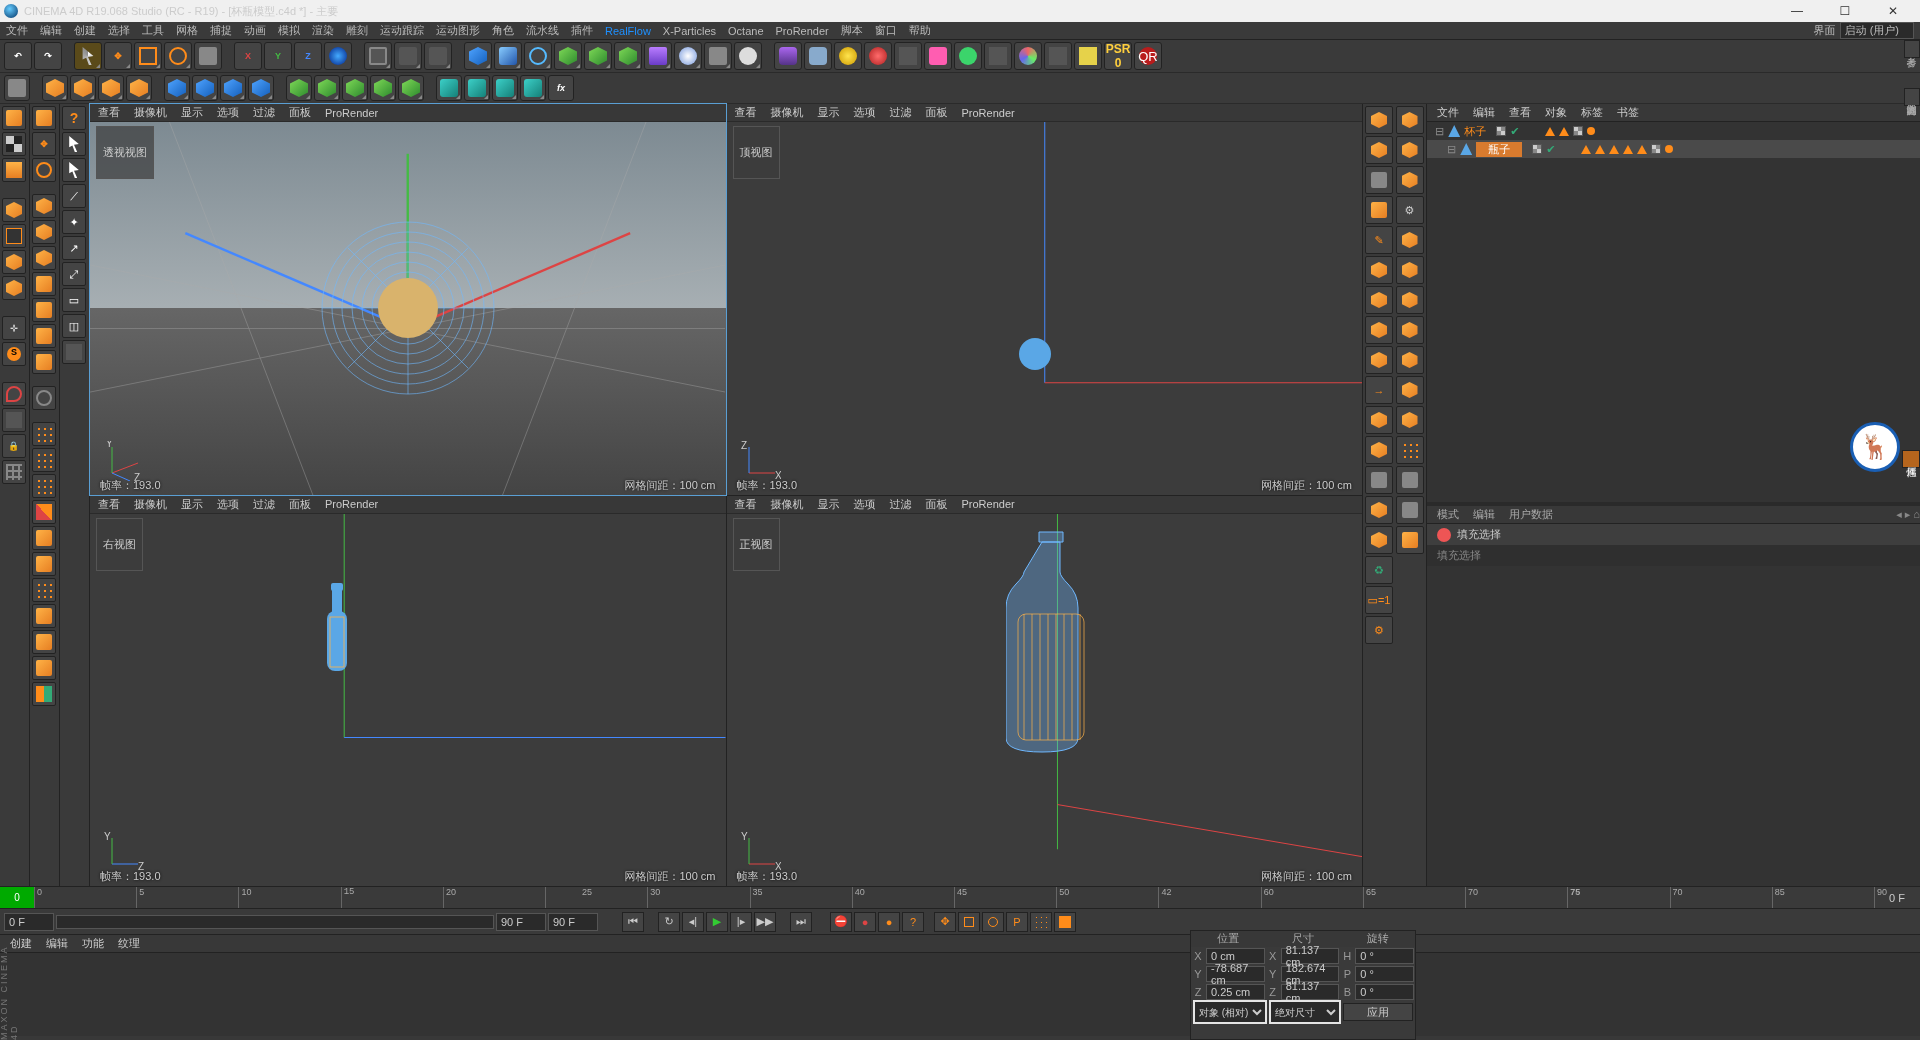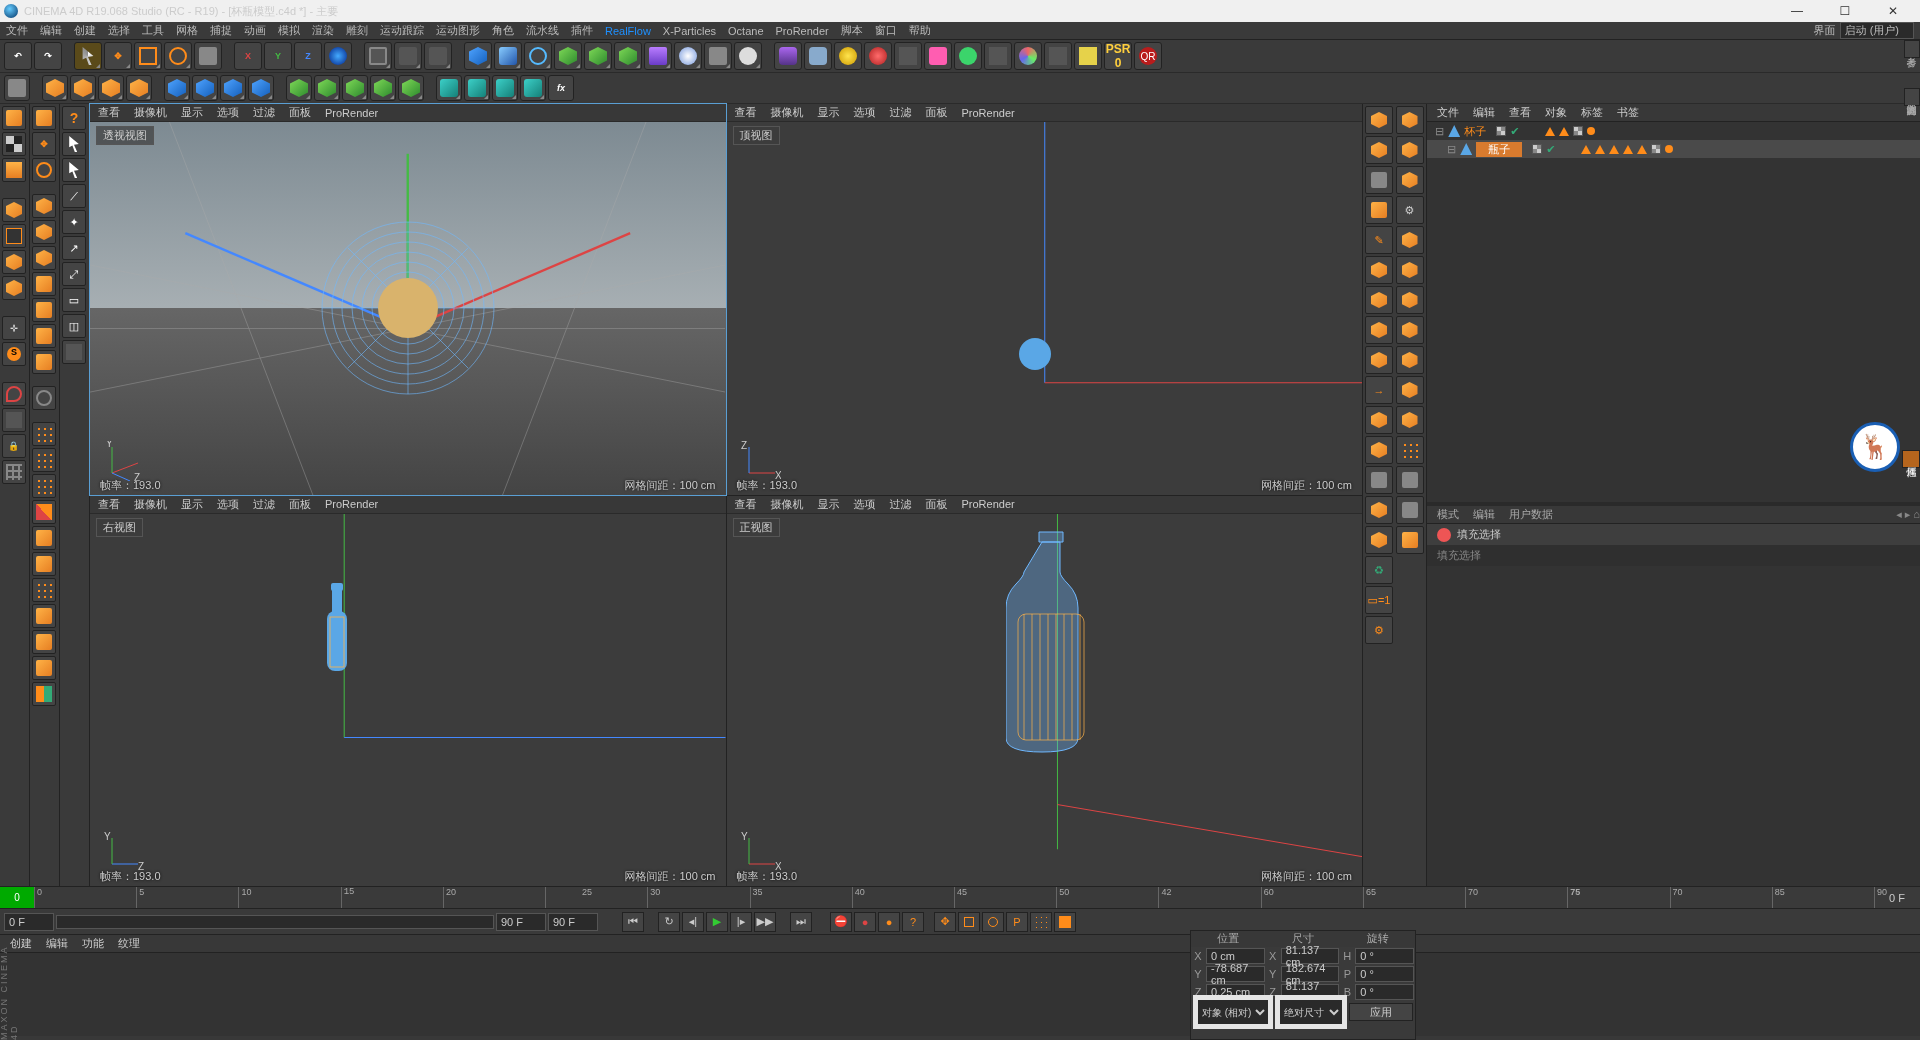--- a/index.html
+++ b/index.html
@@ -35,21 +35,21 @@
 
 .leftcol{width:30px;background:#3a3a3a;display:flex;flex-direction:column;gap:2px;padding:2px;border-right:1px solid #222;}
 .leftcol2{width:30px;background:#3a3a3a;display:flex;flex-direction:column;gap:2px;padding:2px;border-right:1px solid #222;}
 .leftcol3{width:30px;background:#3a3a3a;display:flex;flex-direction:column;gap:2px;padding:2px;border-right:1px solid #222;}
 .sb{width:24px;height:24px;background:#444;border:1px solid #222;border-radius:2px;display:flex;align-items:center;justify-content:center;}
 .sb .ic{width:16px;height:16px;}
 
 .vparea{flex:1;display:grid;grid-template-columns:1fr 1fr;grid-template-rows:1fr 1fr;gap:1px;background:#222;position:relative;}
 .vp{background:#3c3c3c;display:flex;flex-direction:column;position:relative;}
 .vpmenu{height:18px;background:#383838;display:flex;align-items:center;gap:14px;padding-left:8px;color:#aaa;border-bottom:1px solid #2a2a2a;}
-.vplabel{position:absolute;top:22px;left:6px;background:rgba(60,60,60,.7);border:1px solid #555;padding:1px 6px;color:#ccc;z-index:5;}
+.vplabel{position:absolute;top:22px;left:6px;background:rgba(60,60,60,.7);border:1px solid #555;padding:18px 6px;color:#ccc;z-index:5;}
 .vpcanvas{flex:1;position:relative;overflow:hidden;background:#3c3c3c;}
 .vpcanvas.persp{background:linear-gradient(#7d8a92 0%,#a7afb3 50%,#666 50%,#444 100%);}
 .vpfoot{position:absolute;bottom:2px;left:0;right:0;display:flex;justify-content:space-between;padding:0 10px;color:#ccc;font-size:10px;text-shadow:0 0 3px #000;}
 .axis{position:absolute;left:14px;bottom:14px;}
 .grid{position:absolute;inset:0;}
 
 .rcol{width:64px;background:#3a3a3a;display:grid;grid-template-columns:1fr 1fr;gap:2px;padding:2px;border-left:1px solid #222;align-content:start;}
 .rcol .sb{width:28px;height:28px;}
 
 .rightpane{width:494px;background:#333;display:flex;flex-direction:column;border-left:1px solid #222;}
@@ -81,21 +81,21 @@
 .matbar{height:18px;background:#383838;display:flex;align-items:center;gap:14px;padding-left:10px;border-top:1px solid #222;}
 .matarea{height:84px;background:#333;border-top:1px solid #222;}
 
 .coordpanel{position:absolute;right:504px;bottom:0;width:226px;height:110px;background:#3a3a3a;border:1px solid #222;}
 .coordpanel .hdr{display:flex;height:16px;background:#383838;}
 .coordpanel .hdr span{flex:1;text-align:center;color:#aaa;}
 .coordpanel .crow{display:flex;height:18px;align-items:center;}
 .coordpanel .crow .lbl{width:14px;text-align:center;color:#999;}
 .coordpanel .crow .val{flex:1;background:#2a2a2a;border:1px solid #555;margin:0 1px;padding:0 4px;display:flex;align-items:center;height:16px;}
 .coordpanel .frow{display:flex;height:22px;align-items:center;gap:2px;padding:0 2px;}
-.coordpanel select{background:#2a2a2a;border:5px solid #e5e5e5;color:#ccc;flex:1;height:34px;font-size:10px;}
+.coordpanel select{background:#2a2a2a;border:2px solid #e5e5e5;color:#ccc;flex:1;height:24px;font-size:10px;}
 .coordpanel button{background:#444;border:1px solid #222;color:#ccc;height:18px;flex:1;}
 
 .vtabs{position:absolute;right:0;top:40px;width:16px;display:flex;flex-direction:column;gap:30px;}
 .vtab{writing-mode:vertical-rl;background:#444;border:1px solid #222;padding:8px 1px;color:#aaa;font-size:10px;}
 .vtab.o{background:#b5651d;color:#fff;}
 
 .maxon{position:absolute;left:0;bottom:0;width:18px;height:110px;writing-mode:vertical-rl;transform:rotate(180deg);color:#777;font-size:9px;display:flex;align-items:center;justify-content:center;letter-spacing:2px;}
 svg text{fill:#ccc;font-size:10px;}
 </style>
 </head>
@@ -249,21 +249,21 @@
   <div class="tb nofly">
       <span class="ic" style="background:#555"></span>
     </div>
   <div class="tb nofly">
       <span class="ic" style="background:#e6d24a"></span>
     </div>
   <div class="tb nofly">
       <span class="txt" style="font-size:12px;color:#ffcf3d">PSR<br>0</span>
     </div>
   <div class="tb nofly">
-      <span class="ic" style="background:#b91c1c;border-radius:50%;color:#fff;display:flex;align-items:center;justify-content:center;font-size:10px">QR</span>
+      <span class="ic" style="background:#b91c1c;border-radius:50%;color:#fff;display:flex;align-items:center;justify-content:center;font-size:13px">QR</span>
     </div>
 </div>
 
 <div class="toolrow row2">
   <div class="tb nofly">
       <span class="ic ic-grey"></span>
     </div>
   <div class="sep"></div>
   <div class="tb">
       <span class="ic ic-orange"></span>

